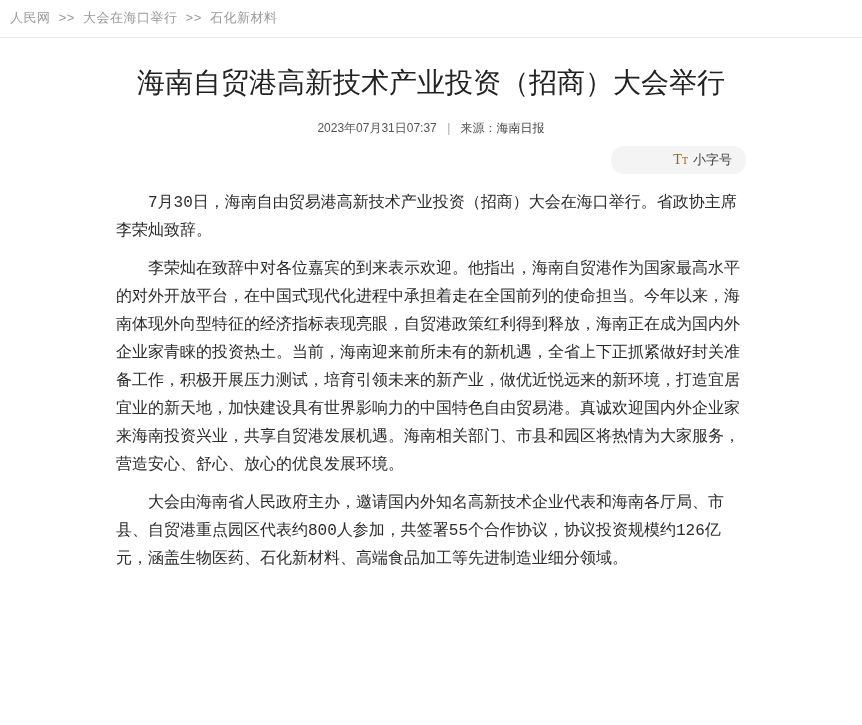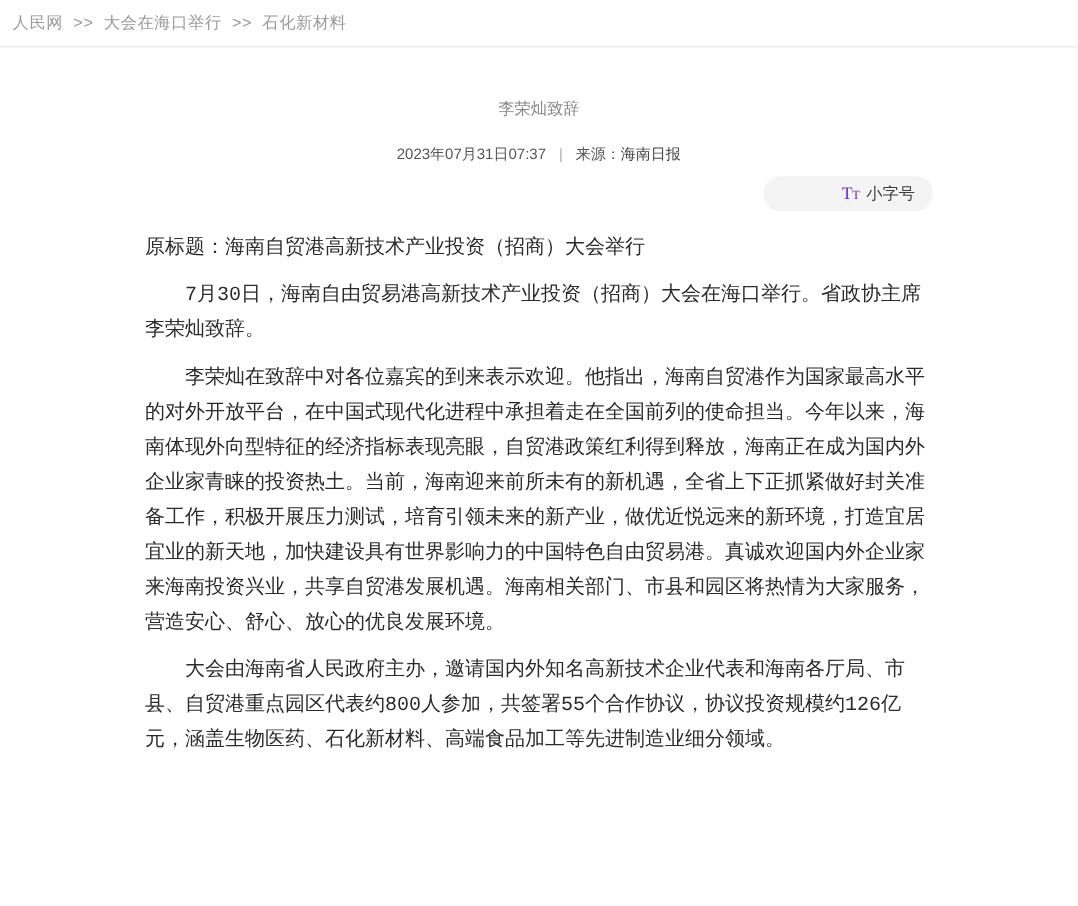--- a/index.html
+++ b/index.html
@@ -71,21 +71,21 @@
     border: none;
     border-radius: 13px;
     padding: 5px 14px;
     font-size: 13px;
     color: #3d3d3d;
     cursor: pointer;
     font-family: "Liberation Sans", "DejaVu Sans", sans-serif;
   }
   .tt-icon {
     font-family: "Liberation Serif", "DejaVu Serif", serif;
-    color: #6d28d9;
+    color: #a16207;
     line-height: 1;
     margin-left: 48px;
   }
   .tt-icon .t-big { font-size: 14px; }
   .tt-icon .t-small { font-size: 10px; }
   
   .article-body {
     margin-top: 15px;
     font-size: 16px;
     color: #2b2b2b;
@@ -100,38 +100,37 @@
 
 <div class="breadcrumb-bar">
   <a>人民网</a>
   <span class="breadcrumb-sep">&gt;&gt;</span>
   <a>大会在海口举行</a>
   <span class="breadcrumb-sep">&gt;&gt;</span>
   <a>石化新材料</a>
 </div>
 
 <div class="content">
+  <h1 class="article-title">海南自贸港高新技术产业投资（招商）大会举行</h1>
 
-  <div class="article-subtitle">李荣灿致辞</div>
 
   <div class="article-meta">
     <span>2023年07月31日07:37</span>
     <span class="meta-pipe">|</span>
     <span>来源：</span><span class="meta-source-name">海南日报</span>
   </div>
 
   <div class="toolbar">
     <button class="font-size-btn">
       <span class="tt-icon"><span class="t-big">T</span><span class="t-small">T</span></span>
       <span>小字号</span>
     </button>
   </div>
 
   <div class="article-body">
-    <p class="original-title">原标题：海南自贸港高新技术产业投资（招商）大会举行</p>
     <div>
 
         <p class="indent">7月30日，海南自由贸易港高新技术产业投资（招商）大会在海口举行。省政协主席李荣灿致辞。</p>
 
 
         <p class="indent">李荣灿在致辞中对各位嘉宾的到来表示欢迎。他指出，海南自贸港作为国家最高水平的对外开放平台，在中国式现代化进程中承担着走在全国前列的使命担当。今年以来，海南体现外向型特征的经济指标表现亮眼，自贸港政策红利得到释放，海南正在成为国内外企业家青睐的投资热土。当前，海南迎来前所未有的新机遇，全省上下正抓紧做好封关准备工作，积极开展压力测试，培育引领未来的新产业，做优近悦远来的新环境，打造宜居宜业的新天地，加快建设具有世界影响力的中国特色自由贸易港。真诚欢迎国内外企业家来海南投资兴业，共享自贸港发展机遇。海南相关部门、市县和园区将热情为大家服务，营造安心、舒心、放心的优良发展环境。</p>
 
         <p class="indent">大会由海南省人民政府主办，邀请国内外知名高新技术企业代表和海南各厅局、市县、自贸港重点园区代表约800人参加，共签署55个合作协议，协议投资规模约126亿元，涵盖生物医药、石化新材料、高端食品加工等先进制造业细分领域。</p>
 
       </div>

